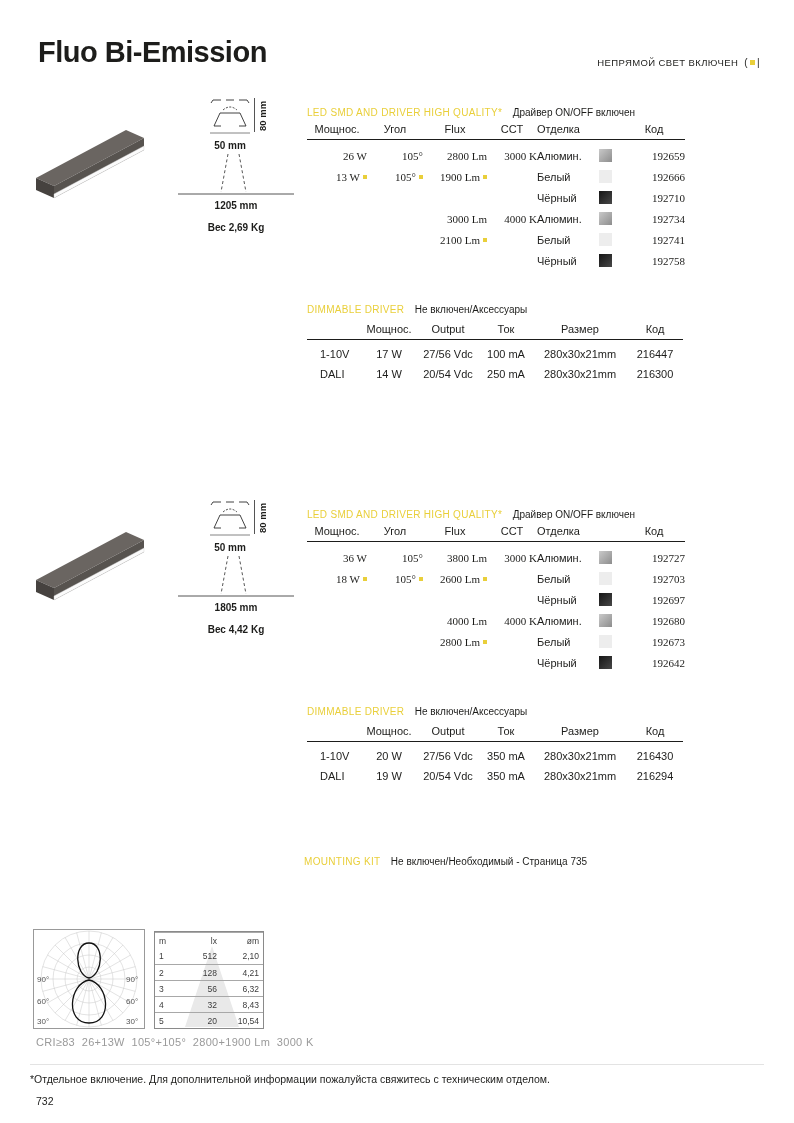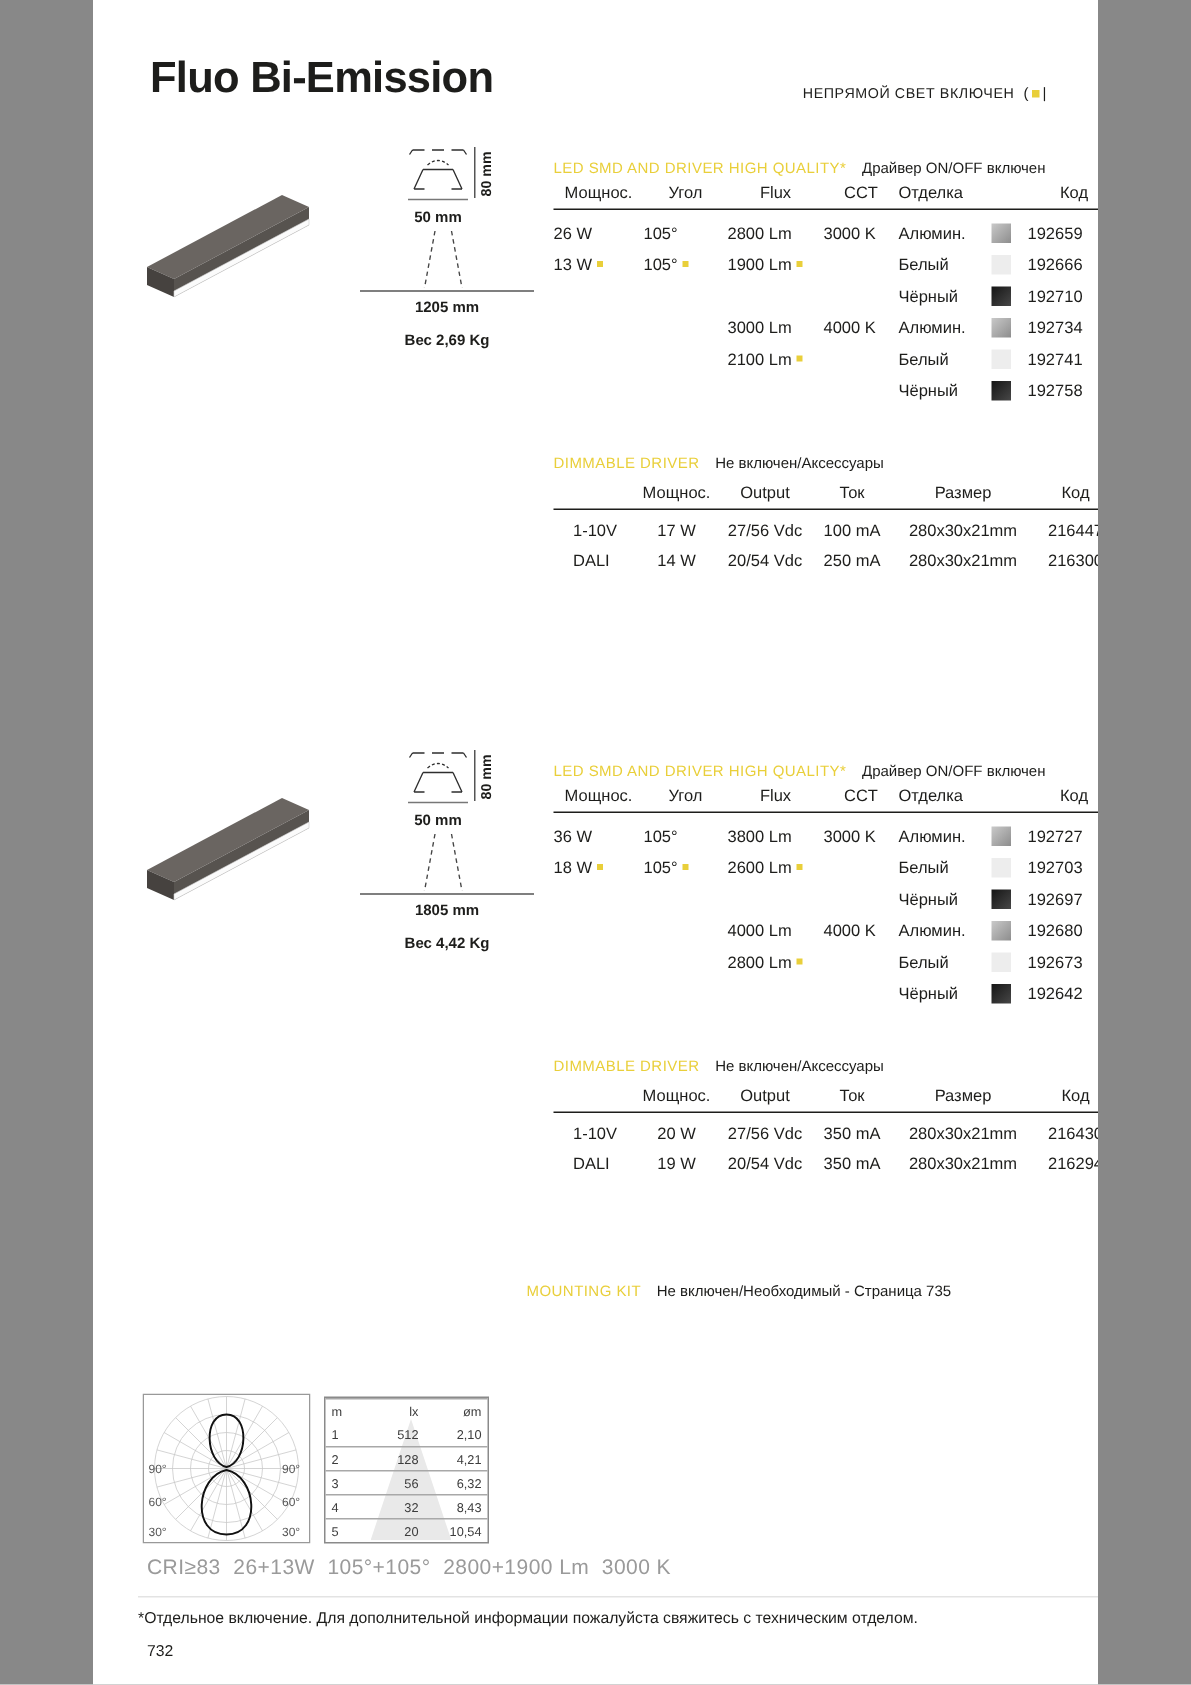--- a/index.html
+++ b/index.html
@@ -1,17 +1,17 @@
 <!DOCTYPE html>
 <html><head>
 <meta charset="utf-8">
 <style>
   * { margin:0; padding:0; box-sizing:border-box; }
   body { background:#888; }
-  .page { position:relative; width:670px; height:1123px; background:#fff; margin:0 auto;
+  .page { position:relative; width:794px; height:1123px; background:#fff; margin:0 auto;
           font-family:"Liberation Sans", sans-serif; color:#1d1d1b; overflow:hidden; }
 
   .title { position:absolute; left:38px; top:36px; font-size:29px; font-weight:bold; letter-spacing:-0.5px; }
   .hdr-right { position:absolute; right:34px; top:57px; font-size:9.5px; letter-spacing:0.4px;
                display:flex; align-items:center; gap:6px; color:#1d1d1b; }
   .hdr-icon { font-size:10px; display:inline-flex; align-items:center; gap:2px; }
   .ydot { display:inline-block; width:5px; height:5px; background:#e9cf3a; }
 
   .watermark { position:absolute; left:142px; top:524px; font-size:70px; font-weight:bold;
                color:rgba(186,156,140,0.42); letter-spacing:3px; white-space:nowrap; z-index:6; pointer-events:none; }
@@ -31,49 +31,49 @@
 
   .led-head { position:absolute; left:307px; top:6px; white-space:nowrap; }
   .yellow { color:#e9cf3a; font-size:10px; font-weight:normal; letter-spacing:0.3px; }
   .head-ru { font-size:10px; margin-left:6px; }
 
   .ltable { position:absolute; left:307px; top:27px; width:378px; }
   .lgrid { display:grid; grid-template-columns:60px 56px 64px 50px 62px 24px 62px; align-items:center; }
   .lhead { border-bottom:1.5px solid #1d1d1b; padding-bottom:4px; font-size:11px; }
   .lhead .hc { text-align:center; } .lhead .hl { text-align:left; }
   .lrow { height:21px; font-size:11px; }
-  .cell.c { text-align:left; } .cell.l { text-align:left; }
+  .cell.c { text-align:right;font-family:Liberation Serif, serif; } .cell.l { text-align:left; }
   .lbody .lrow:first-child { margin-top:5px; }
   .dot { display:inline-block; width:4px; height:4px; background:#e9cf3a; margin-left:3px; vertical-align:2px; }
   .sw { width:13px; height:13px; justify-self:start; }
   .sw-alu   { background:linear-gradient(135deg,#c9c9c9,#8d8d8d); }
   .sw-white { background:#ededed; }
   .sw-black { background:linear-gradient(135deg,#151515,#474747); }
 
   .dim-head { position:absolute; left:307px; top:203px; white-space:nowrap; }
   .dtable { position:absolute; left:307px; top:227px; width:376px; }
   .dgrid { display:grid; grid-template-columns:54px 56px 62px 54px 94px 56px; align-items:center; }
   .dhead { border-bottom:1.5px solid #1d1d1b; padding-bottom:4px; font-size:11px; }
   .dhead .hc { text-align:center; }
   .drow { height:20px; font-size:11px; }
   .dbody .drow:first-child { margin-top:4px; }
   .dcell.l { text-align:left; padding-left:13px; } .dcell.c { text-align:center; }
 
-  .mount-line { position:absolute; left:289px; top:851px; white-space:nowrap; }
+  .mount-line { position:absolute; left:304px; top:851px; white-space:nowrap; }
 
   .polar-svg { position:absolute; left:33px; top:929px; }
   .ptable { position:absolute; left:154px; top:931px; width:110px; border:1px solid #8a8a8a;
             font-size:8.5px; color:#3c3c3c; background:#fff; }
   .pcone { position:absolute; left:30px; top:14px; width:54px; height:81px; background:#e9e9e9;
            clip-path:polygon(50% 0, 100% 100%, 0 100%); z-index:0; }
   .prow { position:relative; z-index:1; display:grid; grid-template-columns:26px 42px 40px; height:16px;
           align-items:center; border-top:1px solid #a8a8a8; }
   .prow:first-child { border-top:none; }
   .pc0 { padding-left:4px; text-align:left; } .pc1 { text-align:right; padding-right:6px; } .pc2 { text-align:right; padding-right:4px; }
-  .summary { position:absolute; left:36px; top:1036px; font-size:14px; color:#9a9a9a; letter-spacing:0.3px; white-space:pre; }
+  .summary { position:absolute; left:36px; top:1036px; font-size:11px; color:#9a9a9a; letter-spacing:0.3px; white-space:pre; }
 
   .foot-rule { position:absolute; left:30px; top:1064px; width:734px; border-top:1px solid #e3e3e3; }
   .footnote { position:absolute; left:30px; top:1073px; font-size:10.5px; }
   .pagenum { position:absolute; left:36px; top:1095px; font-size:10.5px; }
 </style>
 </head>
 <body>
 
 <div class="page">
 

